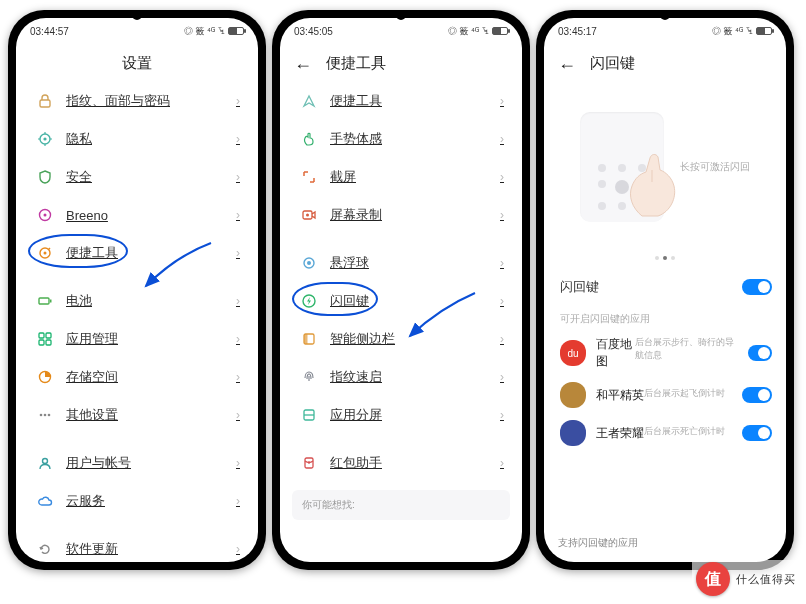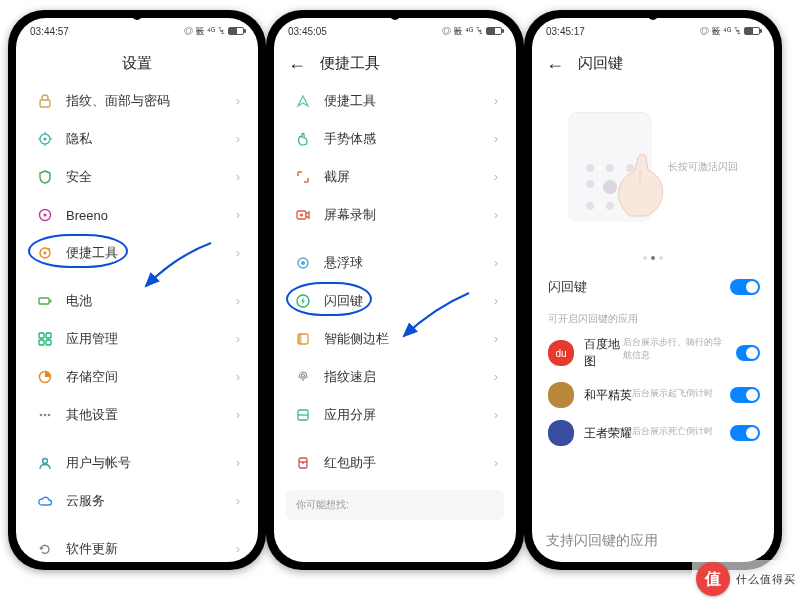--- a/index.html
+++ b/index.html
@@ -3,21 +3,21 @@
 <meta charset="utf-8">
 <style>
   * { box-sizing: border-box; margin: 0; padding: 0; }
   body {
     background: #fff;
     font-family: -apple-system, "PingFang SC", "Microsoft YaHei", sans-serif;
     width: 806px; height: 604px;
     position: relative;
     overflow: hidden;
   }
-  .phones { display: flex; gap: 0; padding: 10px 8px; }
+  .phones { display: flex; gap: 6px; padding: 10px 8px; }
   .phone {
     width: 258px; height: 560px;
     background: #000;
     border-radius: 36px;
     padding: 8px;
     position: relative;
     box-shadow: 0 2px 8px rgba(0,0,0,.35);
   }
   .screen {
     width: 100%; height: 100%;
@@ -46,21 +46,21 @@
   .batt::after { content:""; position:absolute; right:-3px; top:1px; width:2px; height:4px; background:#555; border-radius:1px;}
   .batt i { display:block; width:60%; height:100%; background:#555; }
   
   .hdr {
     height: 38px; display: flex; align-items: center; padding: 0 14px; gap: 14px;
     font-size: 15px; color: #222; font-weight: 500;
   }
   .hdr.center { justify-content: center; }
   .back { font-size: 18px; line-height: 1; }
   
-  .list { padding: 0 4px; }
+  .list { padding: 0 4px; text-decoration: underline; }
   .row {
     display: flex; align-items: center; gap: 12px;
     padding: 10px 14px 10px 16px;
     font-size: 13px; color: #333;
     position: relative;
   }
   .row .chev { margin-left: auto; color: #bbb; font-size: 12px; }
   .sep { height: 10px; }
   .ic {
     width: 18px; height: 18px; display: flex; align-items: center; justify-content: center;
@@ -102,21 +102,21 @@
   .section-note { font-size: 10px; color:#aaa; padding: 6px 16px 4px; }
   .approw {
     display:flex; align-items:center; gap:10px; padding: 6px 14px 6px 16px;
   }
   .appicon { width:26px; height:26px; border-radius:12px; flex:0 0 26px; display:flex; align-items:center; justify-content:center; font-size:10px; color:#fff;}
   .apptext { display:flex; flex-direction:row; }
   .apptext .t { font-size:12px; color:#222;}
   .apptext .s { font-size:9px; color:#aaa;}
   .footer-hint {
     position:absolute; bottom:6px; left:0; right:0;
-    font-size:14px; color:#888; padding: 6px 14px;
+    font-size:10px; color:#888; padding: 6px 14px;
   }
   .hint-box {
     margin: 8px 12px 0; padding: 8px 10px; border-radius: 6px; background:#f6f6f8;
     font-size:10px; color:#999;
   }
   
   .wm {
     position:absolute; right:6px; bottom:6px;
     display:flex; align-items:center; gap:6px;
     background: rgba(255,255,255,.6);

